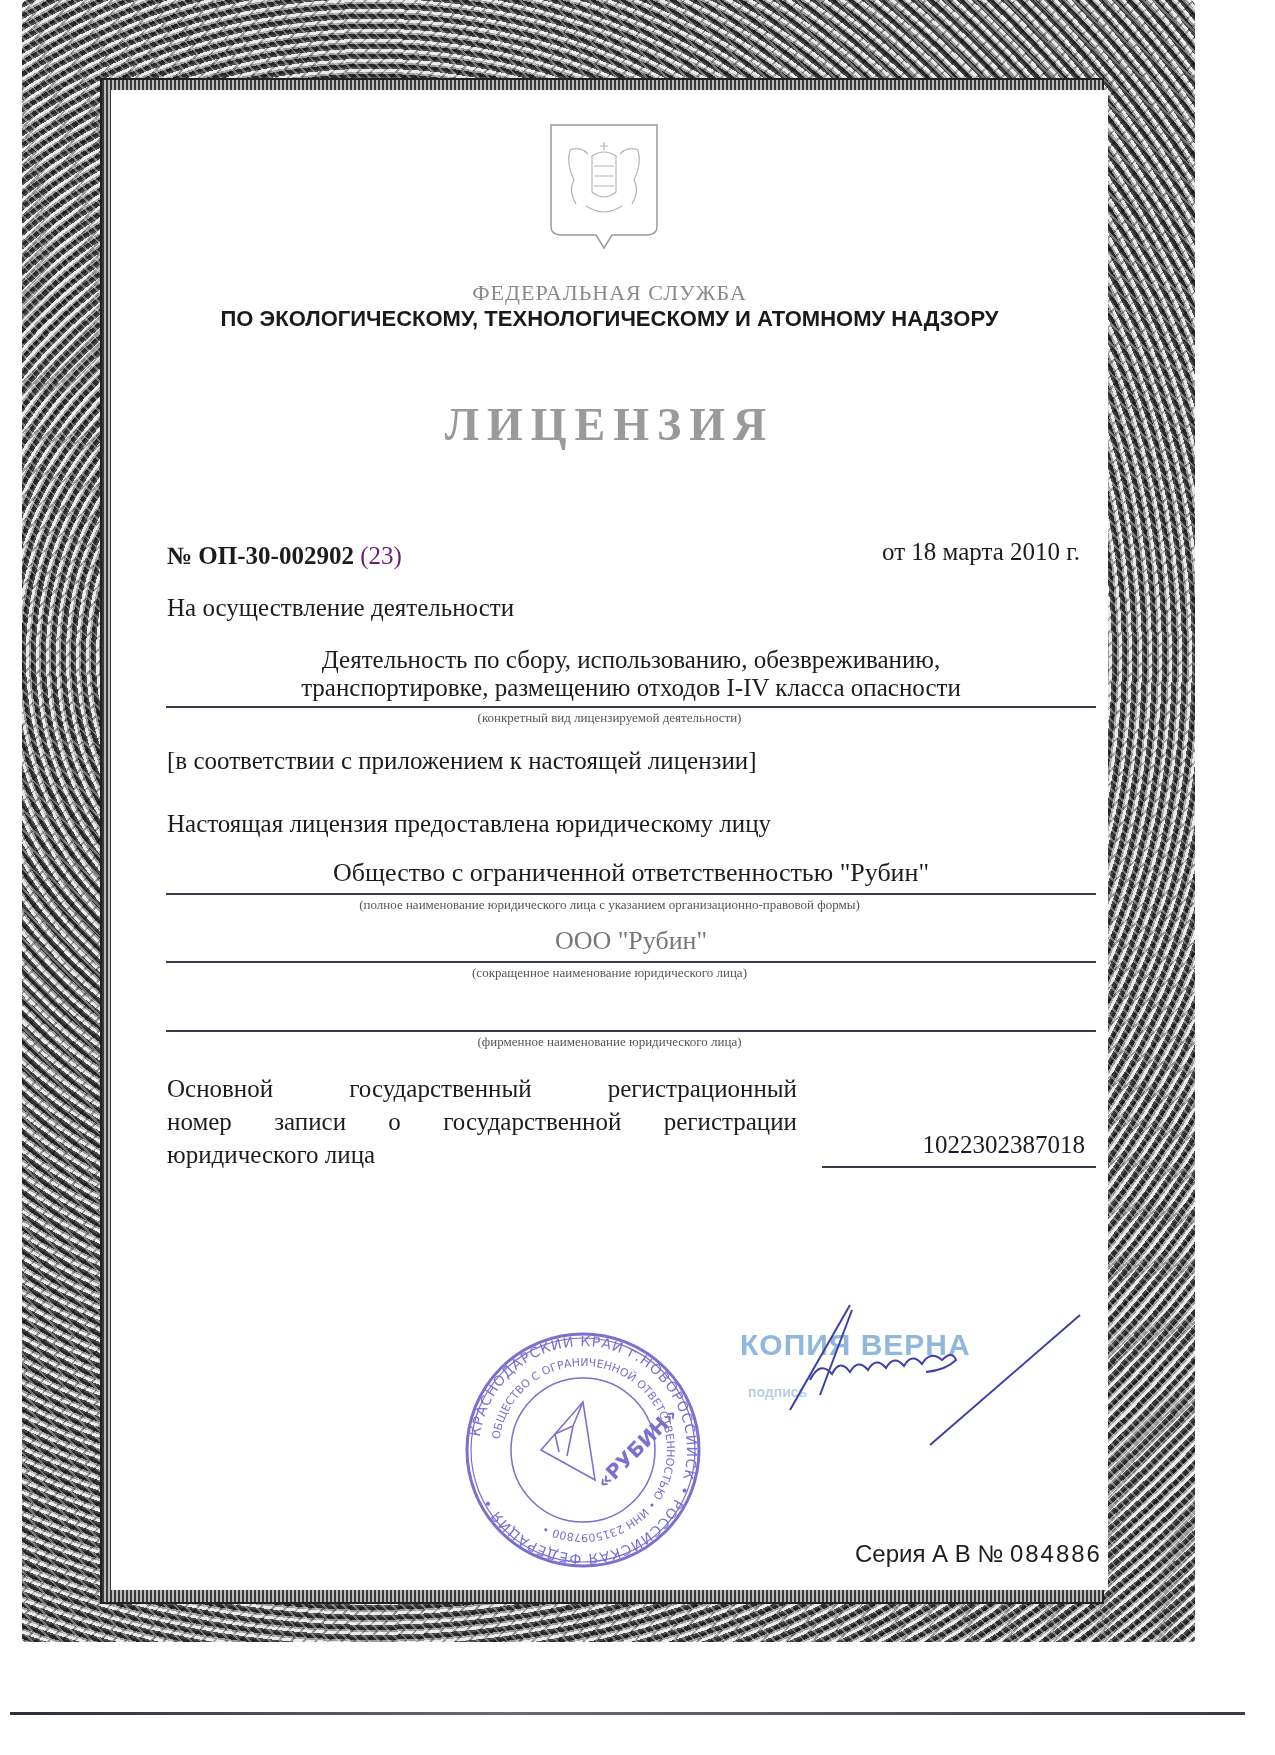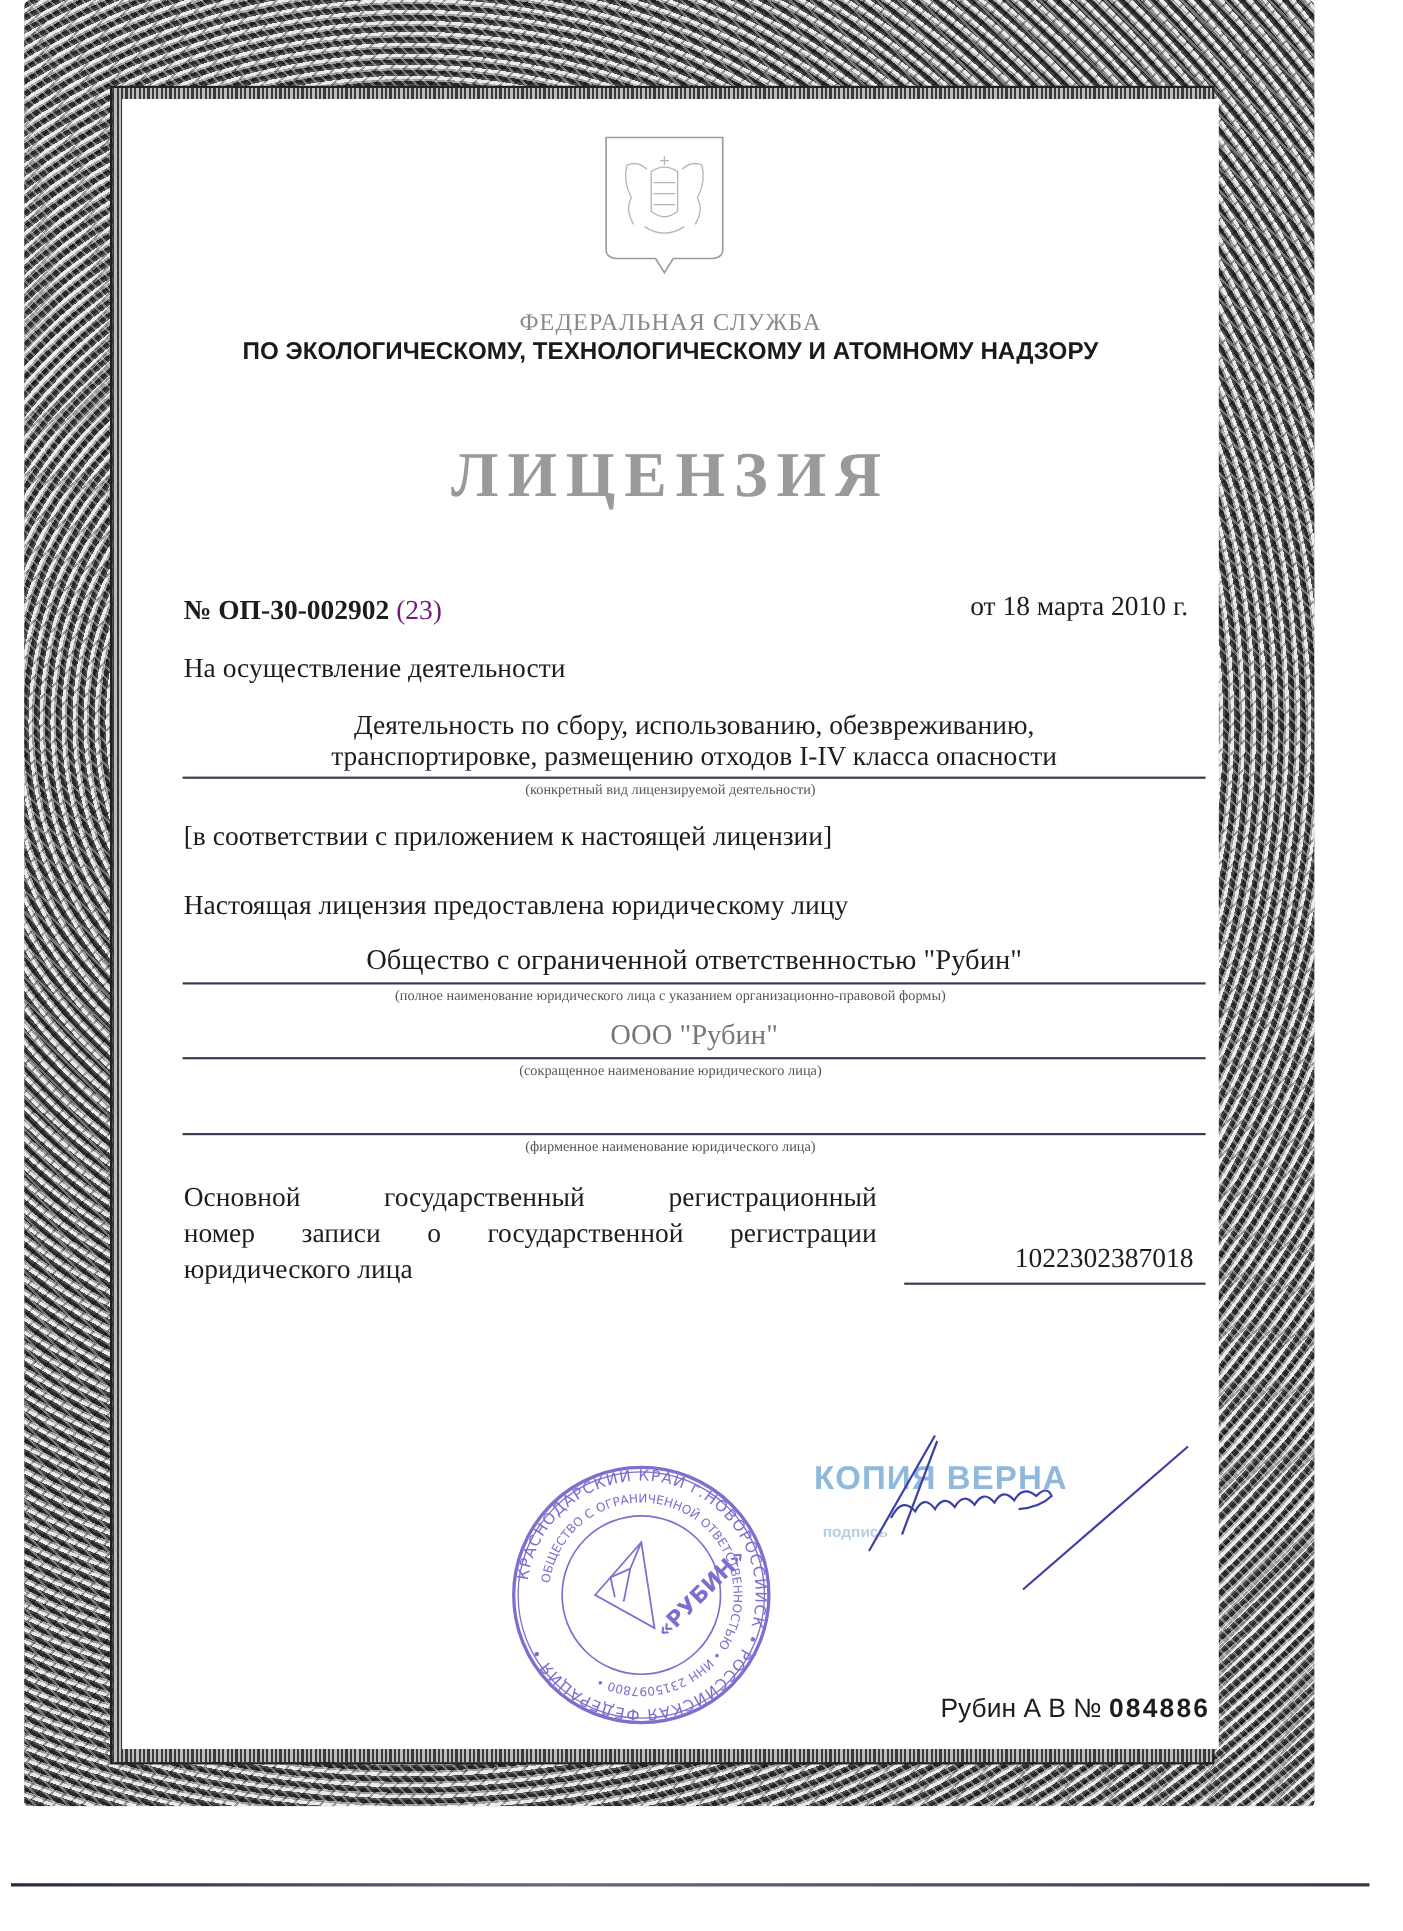--- a/index.html
+++ b/index.html
@@ -41,21 +41,21 @@
   
   .emblem {
     position: absolute; left: 548px; top: 122px; width: 112px; height: 130px;
   }
   .emblem svg { width: 100%; height: 100%; }
 
   .center { position: absolute; left: 111px; width: 997px; text-align: center; }
   .agency-1 { top: 280px; font-size: 22px; letter-spacing: 1px; color: #8a8a8a; }
   .agency-2 { top: 306px; font-family: "Liberation Sans", "DejaVu Sans", sans-serif; font-weight: bold; font-size: 22px; color: #1a1a1a; }
   .title {
-    top: 398px; font-size: 58px; font-weight: bold; letter-spacing: 8px; color: #9a9a9a;
+    top: 398px; font-size: 46px; font-weight: bold; letter-spacing: 8px; color: #9a9a9a;
   }
 
   .txt { position: absolute; font-size: 25px; color: #1c1c1c; white-space: nowrap; }
   .num { left: 167px; top: 542px; font-weight: bold; font-size: 25px; }
   .num .paren { font-weight: normal; color: #701a75; }
   .date { left: 851px; top: 538px; margin-left: 31px; }
   .activity-lbl { left: 167px; top: 594px; }
 
   .activity { position: absolute; left: 166px; width: 930px; text-align: center; font-size: 25px; }
   .act1 { top: 646px; }
@@ -91,21 +91,21 @@
     font-family: "Liberation Sans", "DejaVu Sans", sans-serif; font-weight: bold; font-size: 14px;
     color: #b7cfe4;
   }
   .signature { position: absolute; left: 780px; top: 1300px; width: 320px; height: 150px; }
   .signature svg { width: 100%; height: 100%; }
 
   .series {
     position: absolute; left: 855px; top: 1540px; font-size: 24px;
     font-family: "Liberation Sans", "DejaVu Sans", sans-serif;
   }
-  .series .sn { font-weight: bold; letter-spacing: 2px; }
+  .series .sn { font-weight: normal; letter-spacing: 2px; }
 </style>
 </head>
 <body>
 
 <div class="frame"></div>
 <div class="frame-inner-band"></div>
 <div class="paper"></div>
 <div class="bottom-rule"></div>
 
 <div class="emblem">
@@ -189,15 +189,15 @@
 
 <div class="signature">
   <svg viewBox="0 0 320 150">
     <path d="M10 110 L70 5 M40 95 L72 10" stroke="#3d3fa8" stroke-width="2" fill="none"></path>
     <path d="M30 80 q10 -20 22 -6 q8 -16 18 -2 q8 -14 18 -2 q8 -14 18 -2 q8 -14 18 -2 q8 -14 18 -2 q8 -14 20 -4 q10 -10 14 0 q-10 10 -30 12" stroke="#3d3fa8" stroke-width="2" fill="none"></path>
     <path d="M150 145 L300 15" stroke="#3d3fa8" stroke-width="2" fill="none"></path>
   </svg>
 </div>
 
 <div class="series">
-  <span>Рубин А В №</span>
+  <span>Серия А В №</span>
   <span class="sn">084886</span>
 </div>
 
 </body></html>

